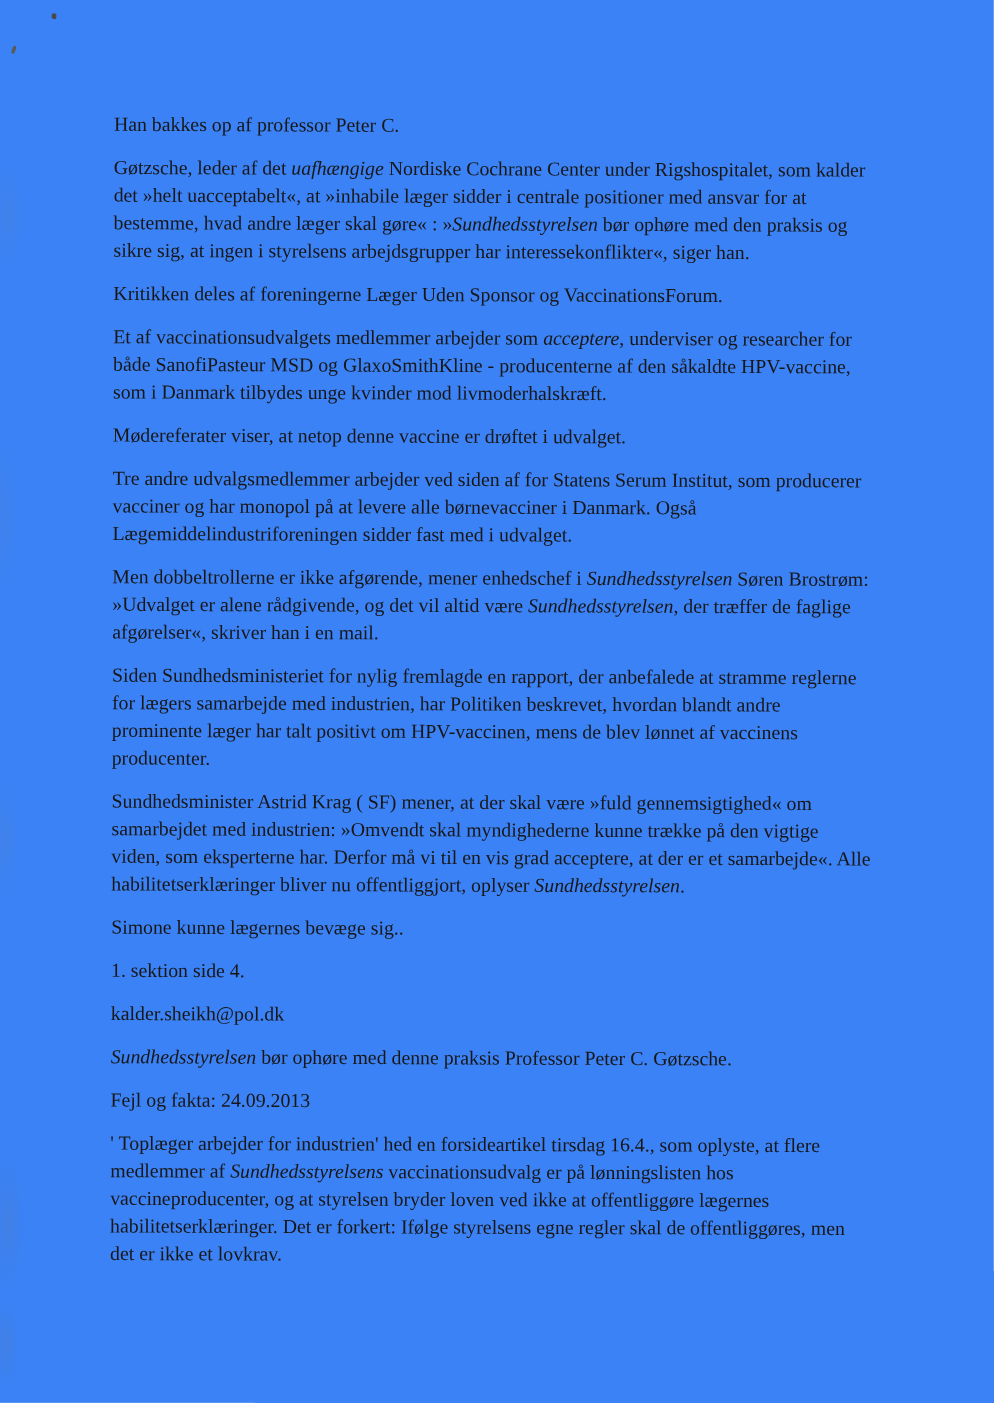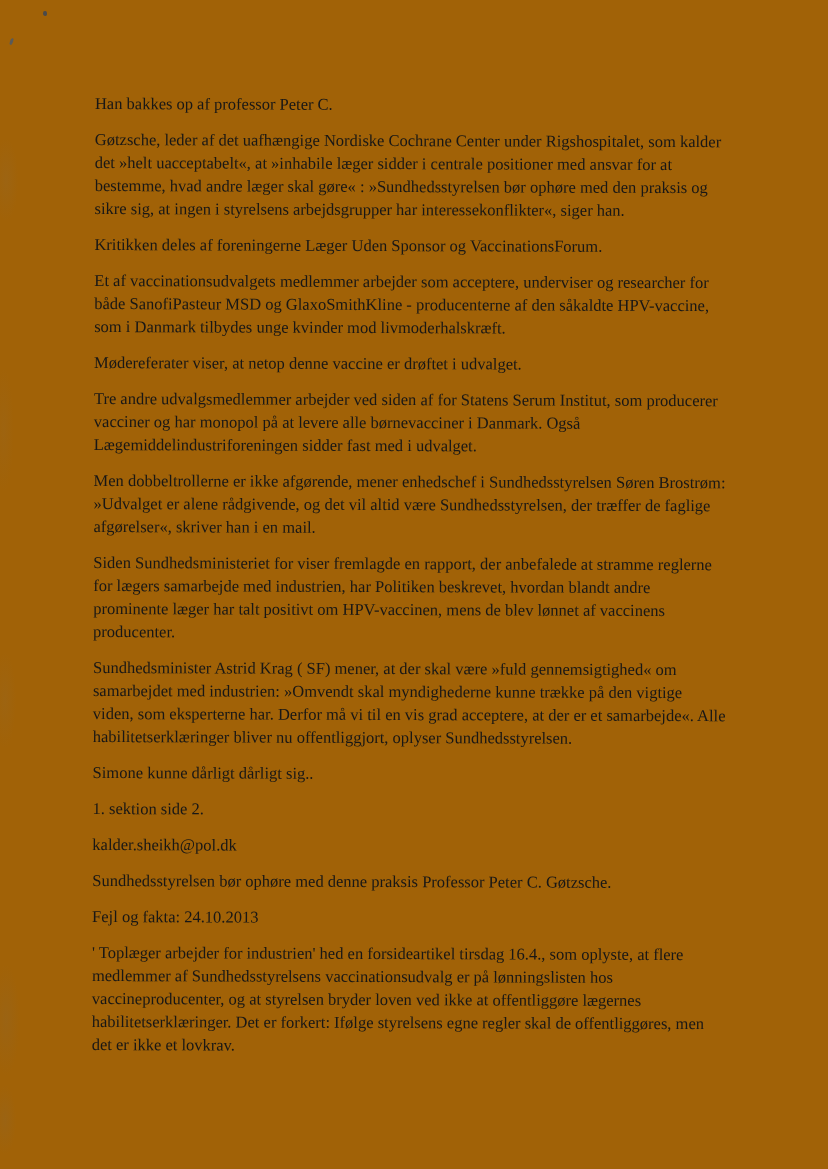--- a/index.html
+++ b/index.html
@@ -9,21 +9,21 @@
   body {
     width: 828px;
     height: 1169px;
     position: relative;
     background: #f6f6f4;
     overflow: hidden;
   }
   .page {
     position: absolute;
     inset: 0;
-    background: #a16207;
+    background: #3b82f6;
   }
   
   .edge-noise {
     position: absolute;
     left: 0;
     top: 0;
     width: 30px;
     height: 100%;
     background:
       radial-gradient(18px 60px at 6px 180px,  rgba(120,120,115,0.10), transparent 70%),
@@ -61,39 +61,40 @@
     line-height: 23px;
     color: #181716;
     transform: rotate(0.2deg);
     transform-origin: top left;
     text-rendering: geometricPrecision;
   }
   .para {
     margin: 0 0 13px 0;
   }
   .italic {
+    font-style: italic;
   }
 </style>
 </head>
 <body>
 
 <div class="page">
   <div class="edge-noise"></div>
   <div class="speck-asterisk"></div>
   <div class="speck-comma"></div>
   <div class="text-block">
       <p class="para"><span>Han bakkes op af professor Peter C.</span></p>
       <p class="para"><span>Gøtzsche, leder af det </span><span class="italic">uafhængige</span><span> Nordiske Cochrane Center under Rigshospitalet, som kalder det »helt uacceptabelt«, at »inhabile læger sidder i centrale positioner med ansvar for at bestemme, hvad andre læger skal gøre« : »</span><span class="italic">Sundhedsstyrelsen</span><span> bør ophøre med den praksis og sikre sig, at ingen i styrelsens arbejdsgrupper har interessekonflikter«, siger han.</span></p>
       <p class="para"><span>Kritikken deles af foreningerne Læger Uden Sponsor og VaccinationsForum.</span></p>
       <p class="para"><span>Et af vaccinationsudvalgets medlemmer arbejder som </span><span class="italic">acceptere</span><span>, underviser og researcher for både SanofiPasteur MSD og GlaxoSmithKline - producenterne af den såkaldte HPV-vaccine, som i Danmark tilbydes unge kvinder mod livmoderhalskræft.</span></p>
       <p class="para"><span>Mødereferater viser, at netop denne vaccine er drøftet i udvalget.</span></p>
       <p class="para"><span>Tre andre udvalgsmedlemmer arbejder ved siden af for Statens Serum Institut, som producerer vacciner og har monopol på at levere alle børnevacciner i Danmark. Også Lægemiddelindustriforeningen sidder fast med i udvalget.</span></p>
       <p class="para"><span>Men dobbeltrollerne er ikke afgørende, mener enhedschef i </span><span class="italic">Sundhedsstyrelsen</span><span> Søren Brostrøm: »Udvalget er alene rådgivende, og det vil altid være </span><span class="italic">Sundhedsstyrelsen</span><span>, der træffer de faglige afgørelser«, skriver han i en mail.</span></p>
-      <p class="para"><span>Siden Sundhedsministeriet for viser fremlagde en rapport, der anbefalede at stramme reglerne for lægers samarbejde med industrien, har Politiken beskrevet, hvordan blandt andre prominente læger har talt positivt om HPV-vaccinen, mens de blev lønnet af vaccinens producenter.</span></p>
+      <p class="para"><span>Siden Sundhedsministeriet for nylig fremlagde en rapport, der anbefalede at stramme reglerne for lægers samarbejde med industrien, har Politiken beskrevet, hvordan blandt andre prominente læger har talt positivt om HPV-vaccinen, mens de blev lønnet af vaccinens producenter.</span></p>
       <p class="para"><span>Sundhedsminister Astrid Krag ( SF) mener, at der skal være »fuld gennemsigtighed« om samarbejdet med industrien: »Omvendt skal myndighederne kunne trække på den vigtige viden, som eksperterne har. Derfor må vi til en vis grad acceptere, at der er et samarbejde«. Alle habilitetserklæringer bliver nu offentliggjort, oplyser </span><span class="italic">Sundhedsstyrelsen</span><span>.</span></p>
-      <p class="para"><span>Simone kunne dårligt dårligt sig..</span></p>
-      <p class="para"><span>1. sektion side 2.</span></p>
+      <p class="para"><span>Simone kunne lægernes bevæge sig..</span></p>
+      <p class="para"><span>1. sektion side 4.</span></p>
       <p class="para"><span>kalder.sheikh@pol.dk</span></p>
       <p class="para"><span class="italic">Sundhedsstyrelsen</span><span> bør ophøre med denne praksis Professor Peter C. Gøtzsche.</span></p>
-      <p class="para"><span>Fejl og fakta: 24.10.2013</span></p>
+      <p class="para"><span>Fejl og fakta: 24.09.2013</span></p>
       <p class="para"><span>' Toplæger arbejder for industrien' hed en forsideartikel tirsdag 16.4., som oplyste, at flere medlemmer af </span><span class="italic">Sundhedsstyrelsens</span><span> vaccinationsudvalg er på lønningslisten hos vaccineproducenter, og at styrelsen bryder loven ved ikke at offentliggøre lægernes habilitetserklæringer. Det er forkert: Ifølge styrelsens egne regler skal de offentliggøres, men det er ikke et lovkrav.</span></p>
     </div>
 </div>
 
 </body></html>

